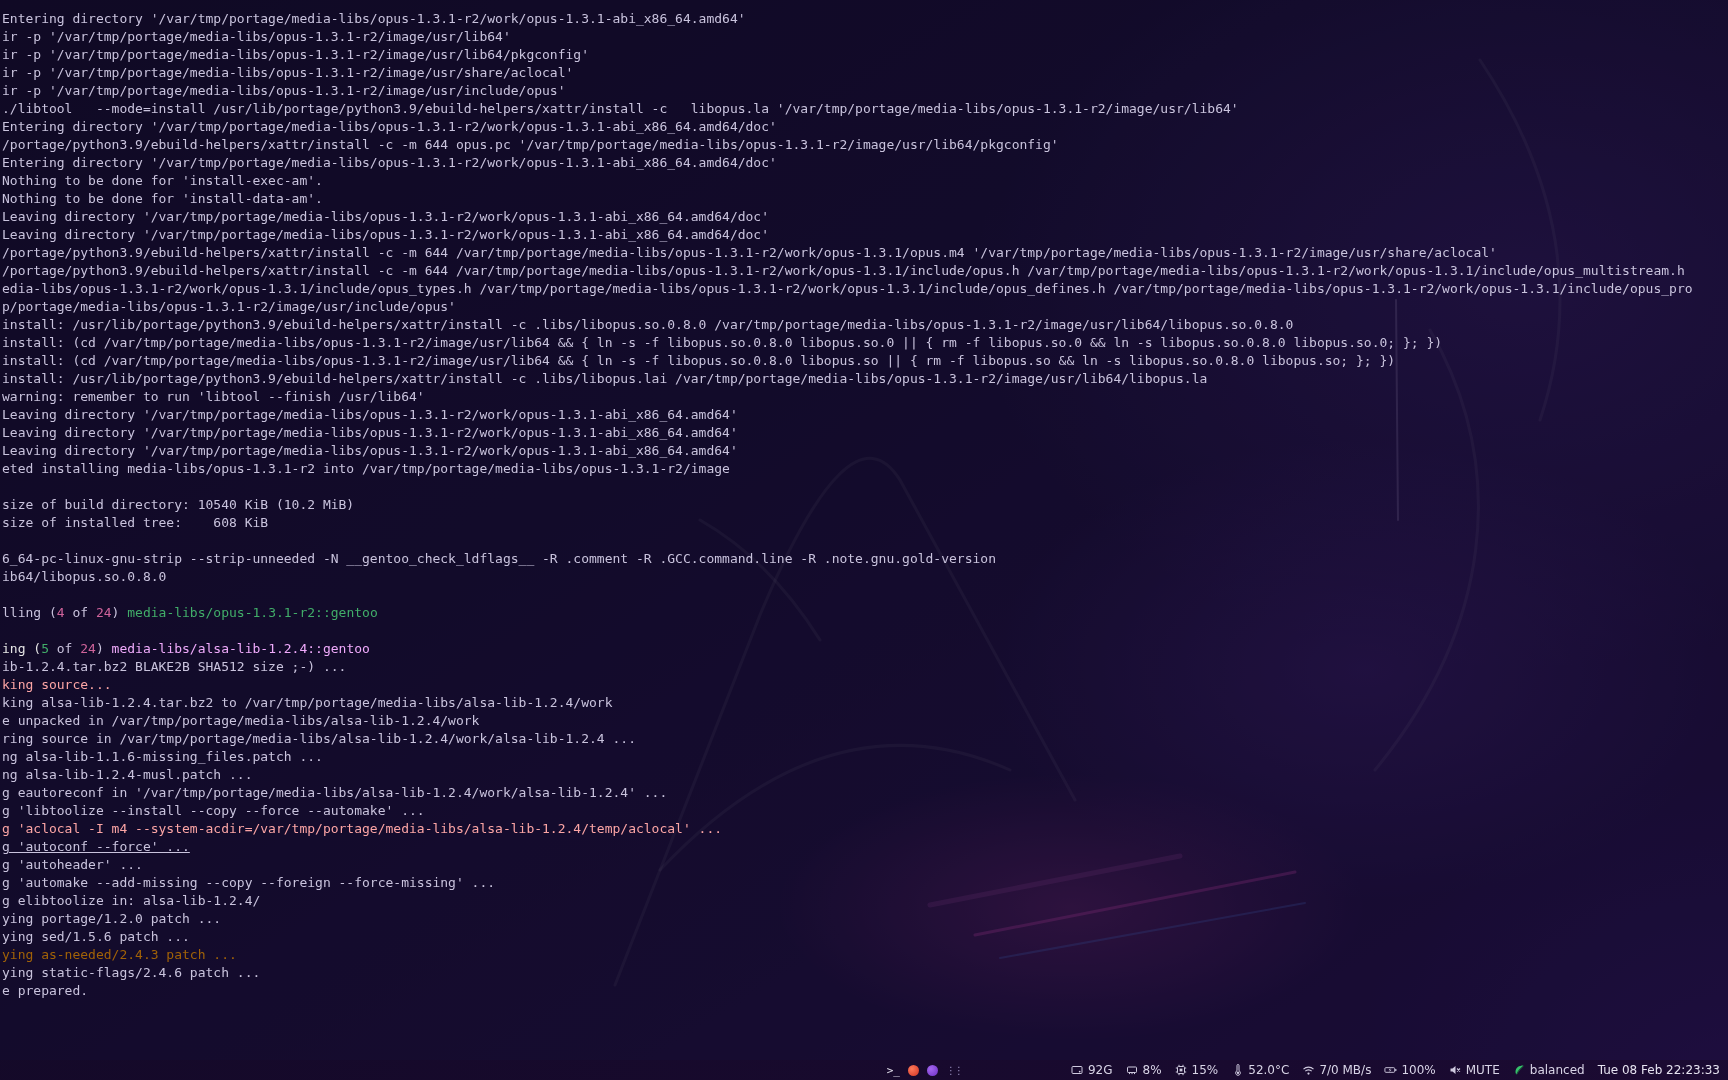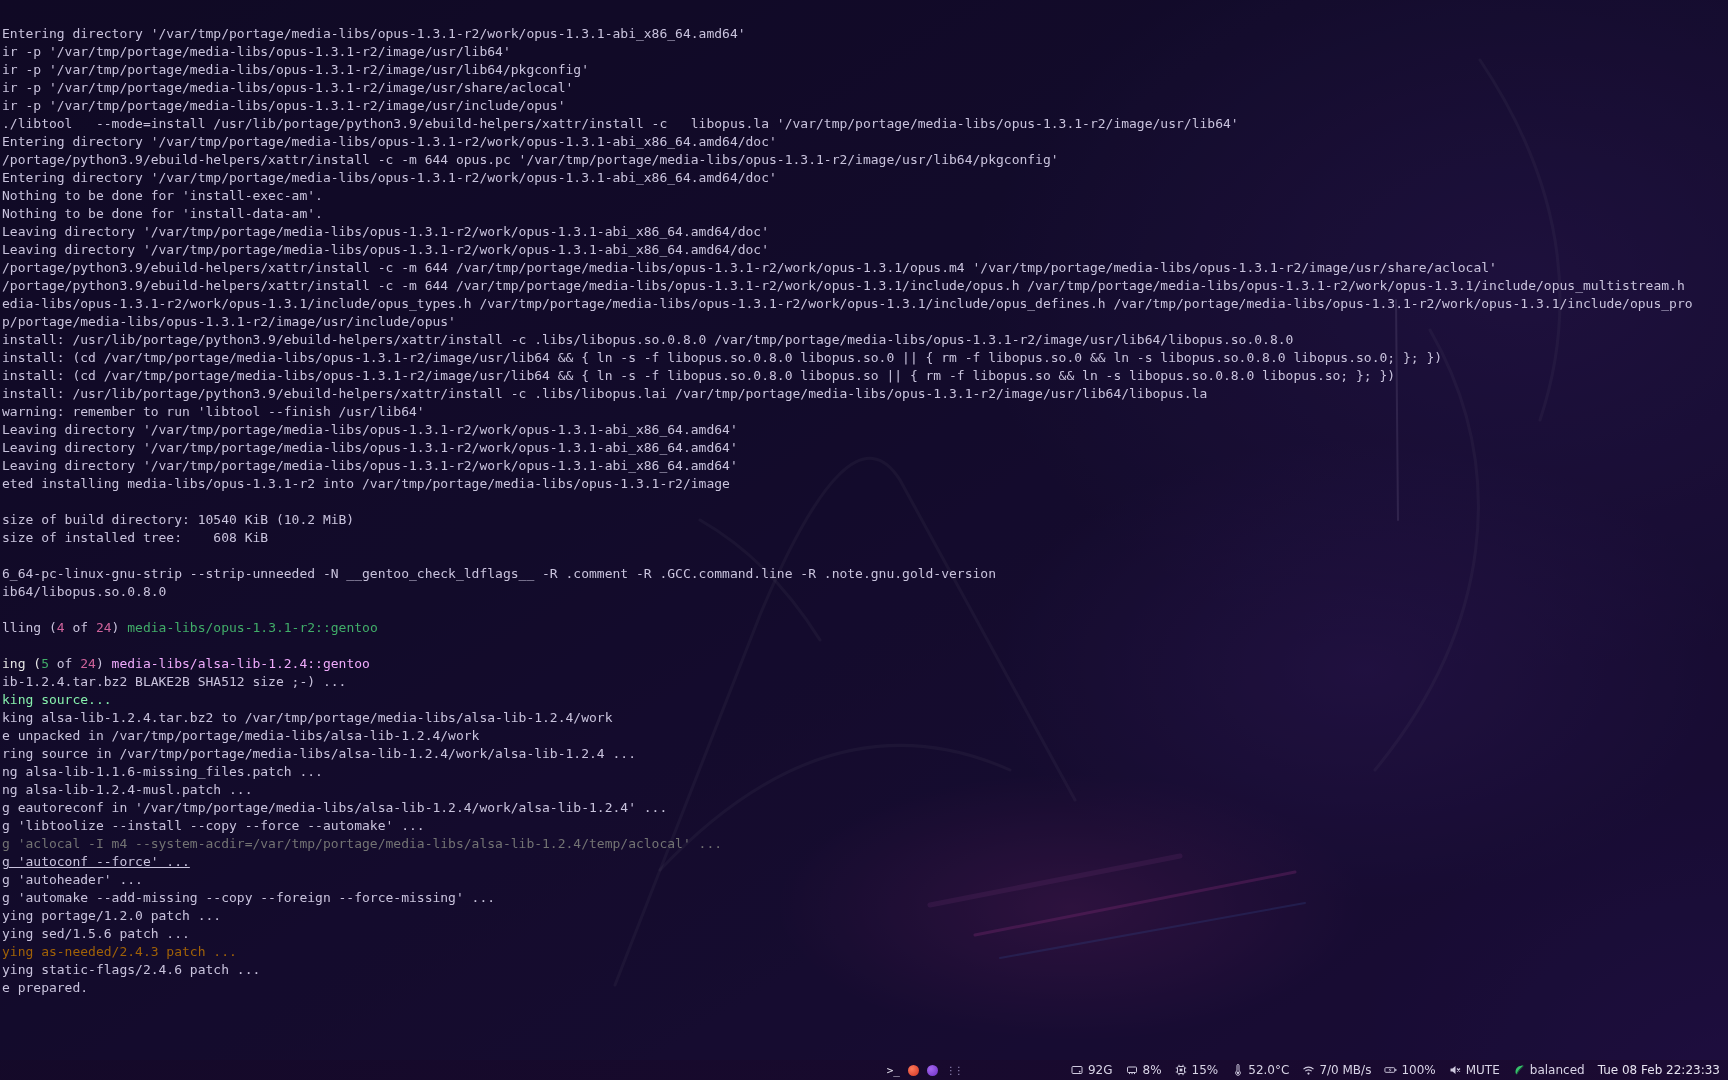--- a/index.html
+++ b/index.html
@@ -16,21 +16,21 @@
       radial-gradient(ellipse 760px 540px at 88% 26%, rgba(97,54,170,0.32), transparent 72%),
       radial-gradient(ellipse 500px 400px at 100% 100%, rgba(64,28,120,0.45), transparent 75%),
       linear-gradient(148deg,#140b26 0%,#190f33 38%,#221140 68%,#2a1150 100%);
   }
   .sketch{position:absolute;inset:0;}
   .neon{position:absolute;inset:0;filter:blur(1px);}
   
   .terminal{
     position:absolute;left:0;top:0;right:0;bottom:20px;
     background:rgba(14,8,36,0.58);
-    padding:25px 0 0 2px;
+    padding:10px 0 0 2px;
     font-size:13px;line-height:18px;
     overflow:hidden;
   }
   .tline{height:18px;white-space:pre;letter-spacing:0;}
   
   .taskbar{
     position:absolute;left:0;right:0;bottom:0;height:20px;
     background:linear-gradient(90deg,rgba(20,9,40,0.95),rgba(26,10,48,0.95));
     display:flex;align-items:center;justify-content:flex-end;
     gap:13px;padding:0 8px;box-sizing:border-box;
@@ -101,32 +101,33 @@
       <div class="tline"><span style="color: rgb(201, 195, 221);">size of build directory: 10540 KiB (10.2 MiB)</span></div>
       <div class="tline"><span style="color: rgb(201, 195, 221);">size of installed tree:    608 KiB</span></div>
       <div class="tline"><span style="color: rgb(201, 195, 221);"></span></div>
       <div class="tline"><span style="color: rgb(201, 195, 221);">6_64-pc-linux-gnu-strip --strip-unneeded -N __gentoo_check_ldflags__ -R .comment -R .GCC.command.line -R .note.gnu.gold-version</span></div>
       <div class="tline"><span style="color: rgb(201, 195, 221);">ib64/libopus.so.0.8.0</span></div>
       <div class="tline"><span style="color: rgb(201, 195, 221);"></span></div>
       <div class="tline"><span style="color: rgb(201, 195, 221);">lling (</span><span style="color: rgb(207, 99, 155);">4</span><span style="color: rgb(201, 195, 221);"> of </span><span style="color: rgb(207, 99, 155);">24</span><span style="color: rgb(201, 195, 221);">) </span><span style="color: rgb(65, 173, 105);">media-libs/opus-1.3.1-r2::gentoo</span></div>
       <div class="tline"><span style="color: rgb(201, 195, 221);"></span></div>
       <div class="tline"><span style="color: #e5e5e5;">ing (</span><span style="color: rgb(65, 173, 105);">5</span><span style="color: rgb(201, 195, 221);"> of </span><span style="color: rgb(207, 99, 155);">24</span><span style="color: rgb(201, 195, 221);">) </span><span style="color: #f0abfc;">media-libs/alsa-lib-1.2.4::gentoo</span></div>
       <div class="tline"><span style="color: rgb(201, 195, 221);">ib-1.2.4.tar.bz2 BLAKE2B SHA512 size ;-) ...</span></div>
-      <div class="tline"><span style="color: #86efac;">king source...</span></div>
+      <div class="tline"><span style="color: #fca5a5;">king source...</span></div>
       <div class="tline"><span style="color: rgb(201, 195, 221);">king alsa-lib-1.2.4.tar.bz2 to /var/tmp/portage/media-libs/alsa-lib-1.2.4/work</span></div>
       <div class="tline"><span style="color: rgb(201, 195, 221);">e unpacked in /var/tmp/portage/media-libs/alsa-lib-1.2.4/work</span></div>
       <div class="tline"><span style="color: rgb(201, 195, 221);">ring source in /var/tmp/portage/media-libs/alsa-lib-1.2.4/work/alsa-lib-1.2.4 ...</span></div>
       <div class="tline"><span style="color: rgb(201, 195, 221);">ng alsa-lib-1.1.6-missing_files.patch ...</span></div>
       <div class="tline"><span style="color: rgb(201, 195, 221);">ng alsa-lib-1.2.4-musl.patch ...</span></div>
       <div class="tline"><span style="color: rgb(201, 195, 221);">g eautoreconf in '/var/tmp/portage/media-libs/alsa-lib-1.2.4/work/alsa-lib-1.2.4' ...</span></div>
       <div class="tline"><span style="color: rgb(201, 195, 221);">g 'libtoolize --install --copy --force --automake' ...</span></div>
-      <div class="tline"><span style="color: #737373;">g 'aclocal -I m4 --system-acdir=/var/tmp/portage/media-libs/alsa-lib-1.2.4/temp/aclocal' ...</span></div>
+      <div class="tline"><span style="color: #fca5a5;">g 'aclocal -I m4 --system-acdir=/var/tmp/portage/media-libs/alsa-lib-1.2.4/temp/aclocal' ...</span></div>
       <div class="tline"><span style="color: rgb(201, 195, 221); text-decoration: underline;">g 'autoconf --force' ...</span></div>
       <div class="tline"><span style="color: rgb(201, 195, 221); margin-top: 21px;">g 'autoheader' ...</span></div>
       <div class="tline"><span style="color: rgb(201, 195, 221);">g 'automake --add-missing --copy --foreign --force-missing' ...</span></div>
+      <div class="tline"><span style="color: rgb(201, 195, 221);">g elibtoolize in: alsa-lib-1.2.4/</span></div>
       <div class="tline"><span style="color: rgb(201, 195, 221);">ying portage/1.2.0 patch ...</span></div>
       <div class="tline"><span style="color: rgb(201, 195, 221);">ying sed/1.5.6 patch ...</span></div>
       <div class="tline"><span style="color: #a16207;">ying as-needed/2.4.3 patch ...</span></div>
       <div class="tline"><span style="color: rgb(201, 195, 221);">ying static-flags/2.4.6 patch ...</span></div>
       <div class="tline"><span style="color: rgb(201, 195, 221);">e prepared.</span></div>
     </div>
 </div>
 
 <div class="taskbar">
   <div class="tray">

